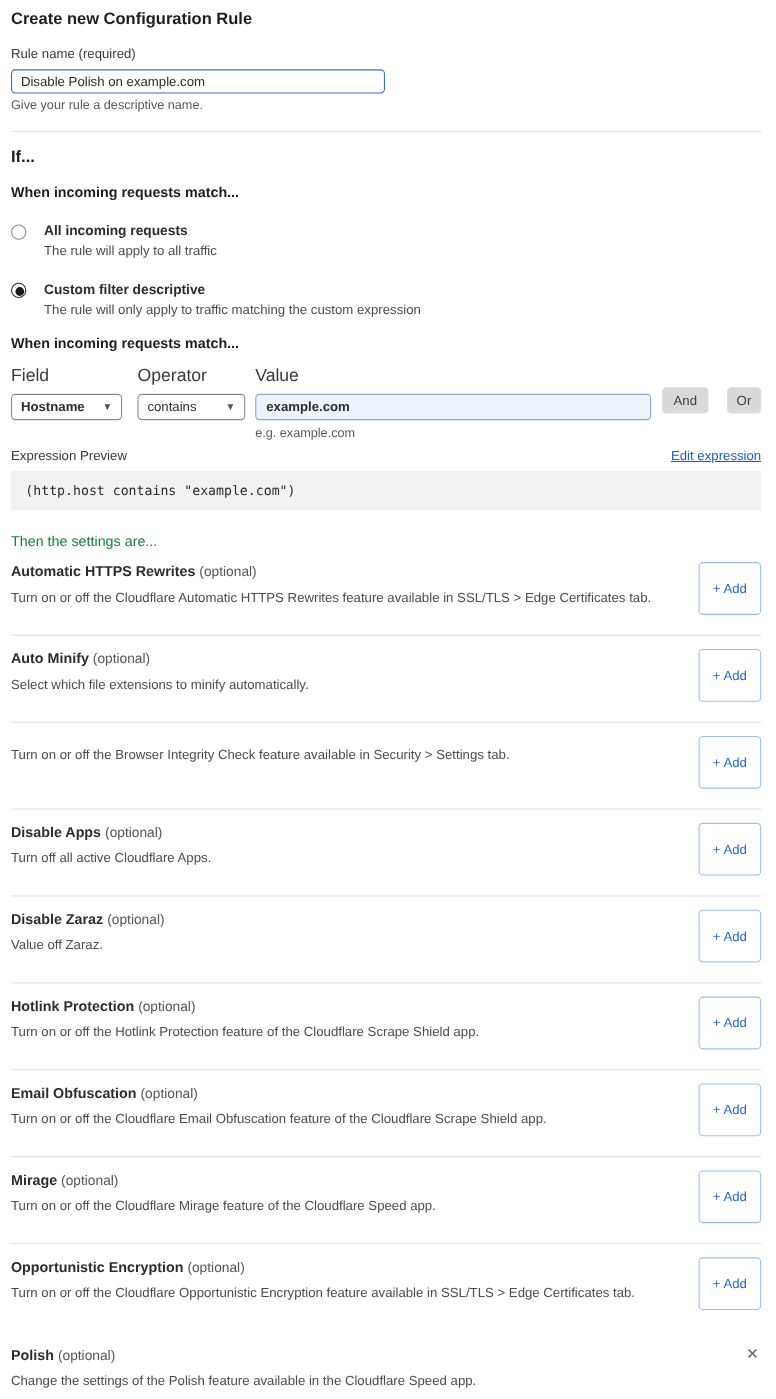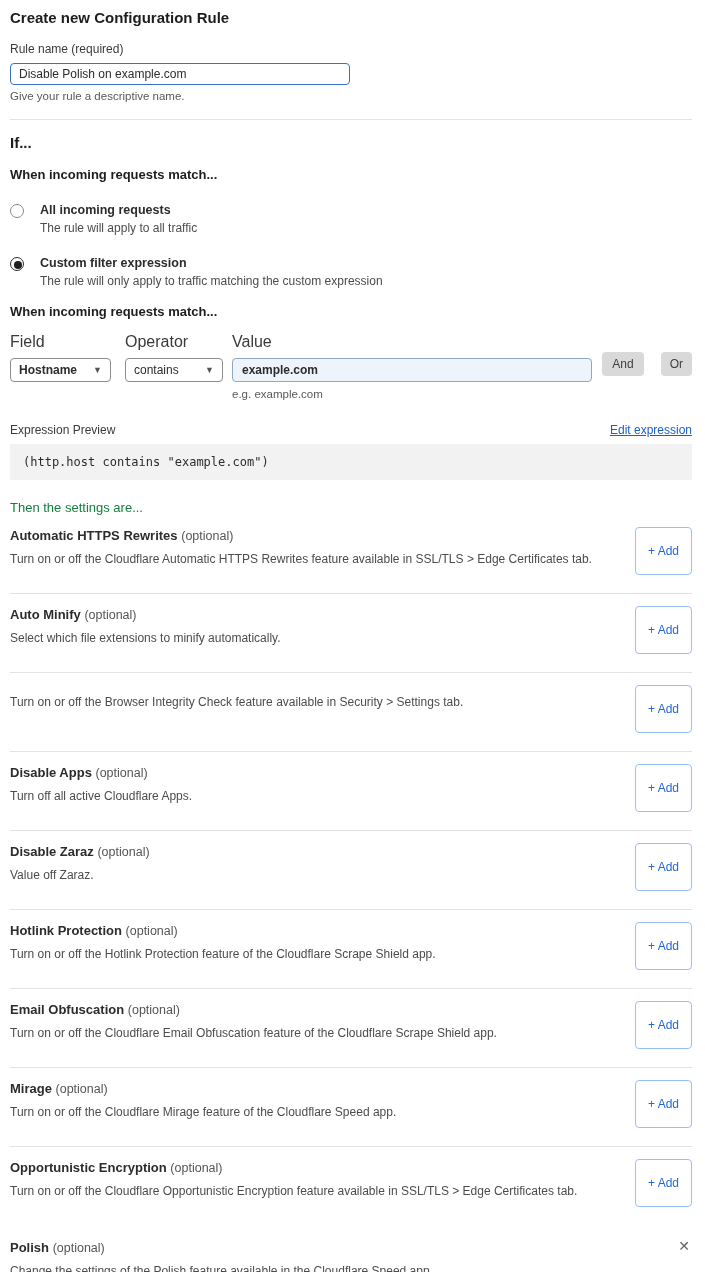--- a/index.html
+++ b/index.html
@@ -64,21 +64,21 @@
     font-family: "Liberation Sans", sans-serif; outline: none;
   }
   .conj-btn {
     height: 24px; border: none; border-radius: 4px; background: #d9d9d9;
     color: #3f3f3f; font-size: 12px; font-family: "Liberation Sans", sans-serif;
     padding: 0 10px; margin-left: 10px; cursor: pointer; margin-top: 19px;
   }
   .conj-btn.or { margin-left: 17px; padding: 0 9px; }
   .value-helper { font-size: 11.5px; color: #595959; margin-top: 6px; }
 
-  .preview-head { display: flex; justify-content: space-between; align-items: baseline; margin-top: 23px; }
+  .preview-head { display: flex; justify-content: space-between; align-items: baseline; margin-top: 7px; }
   .preview-label { font-size: 12px; color: #3a3a3a; }
   .edit-link { font-size: 12px; color: #1a5fc8; text-decoration: underline; cursor: pointer; }
   .code-block {
     margin-top: 7px; background: #f2f2f2; padding: 11px 13px;
     font-family: "DejaVu Sans Mono", monospace; font-size: 12px; color: #2c2c2c;
   }
 
   .then-heading { font-size: 13px; font-weight: normal; color: #15803d; margin-top: 20px; }
 
   .setting { position: relative; padding: 13px 0 0; border-bottom: 1px solid #e3e3e3; height: 79px; }
@@ -119,21 +119,21 @@
     <span class="radio-circle"></span>
     <span class="radio-texts">
       <div class="radio-title">All incoming requests</div>
       <div class="radio-desc">The rule will apply to all traffic</div>
     </span>
   </div>
 
   <div class="radio-option">
     <span class="radio-circle checked"></span>
     <span class="radio-texts">
-      <div class="radio-title">Custom filter expression</div>
+      <div class="radio-title">Custom filter descriptive</div>
       <div class="radio-desc">The rule will only apply to traffic matching the custom expression</div>
     </span>
   </div>
 
   <div class="match-label">When incoming requests match...</div>
 
   <div class="builder">
     <div class="builder-row">
       <div class="builder-col col-field">
         <div class="col-label">Field</div>

